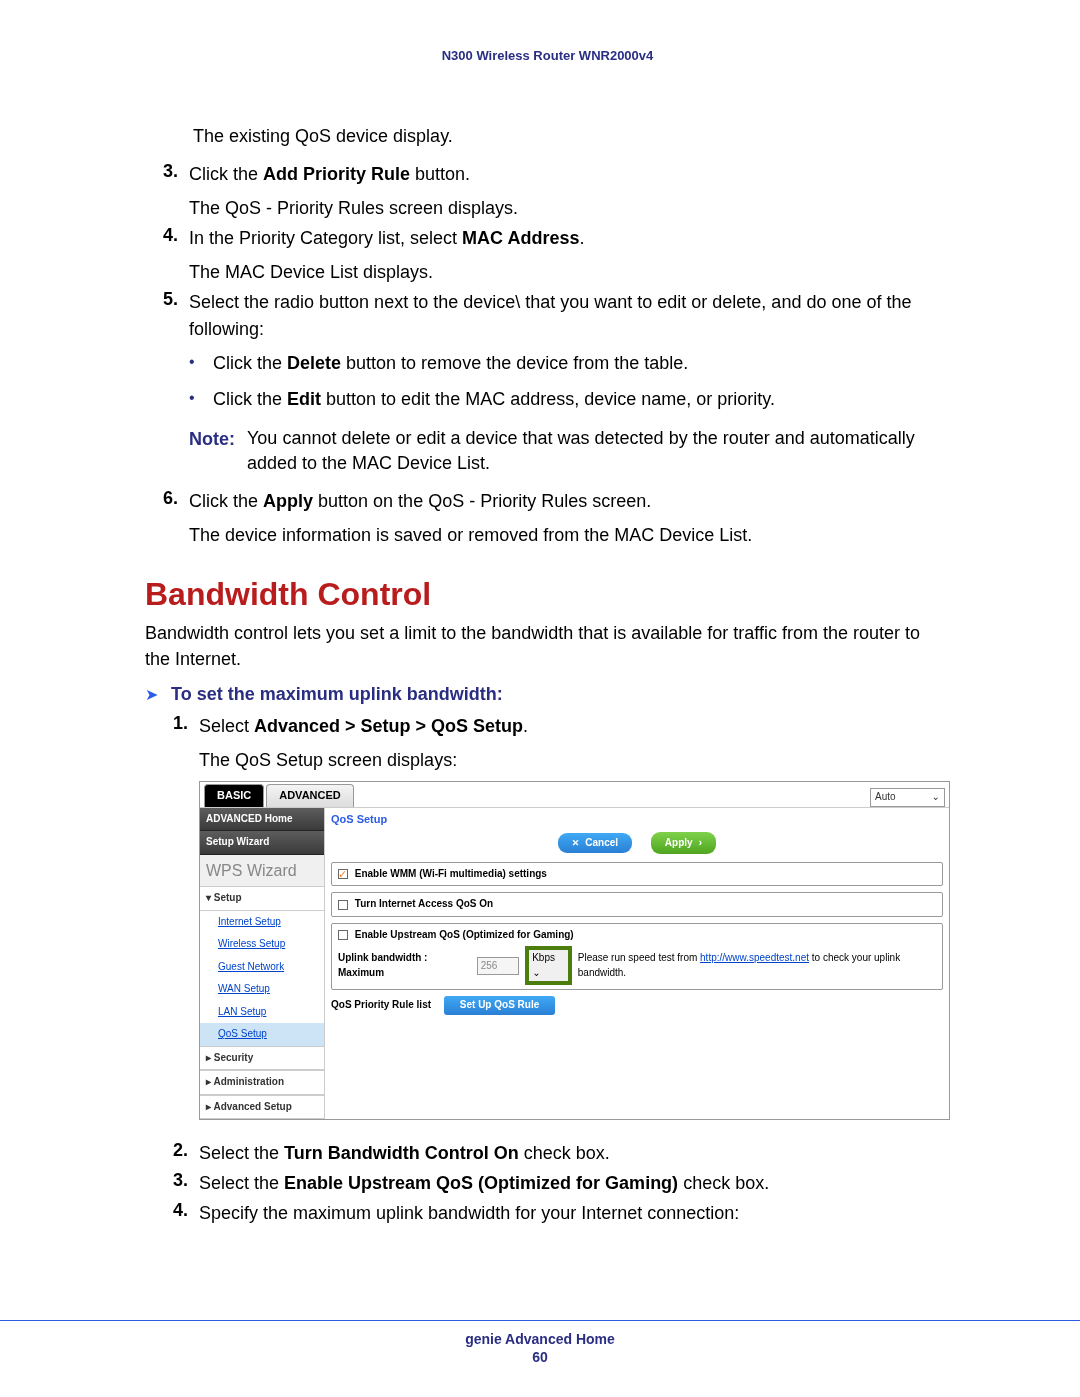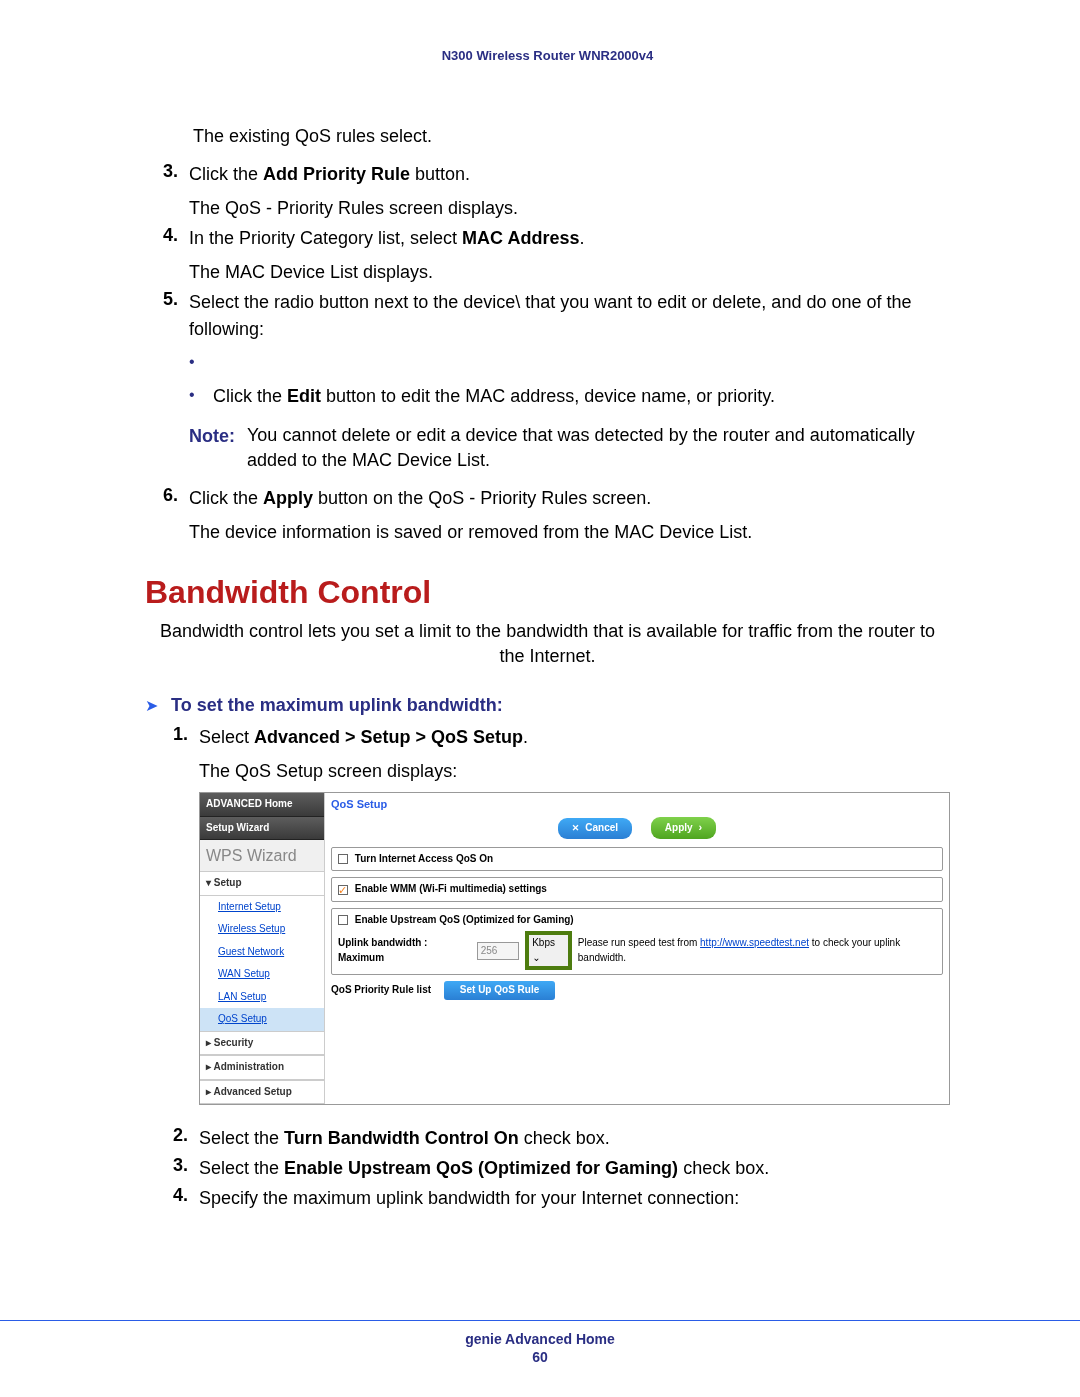--- a/index.html
+++ b/index.html
@@ -12,21 +12,21 @@
   .num { width: 26px; flex: none; font-size: 18px; font-weight: bold; }
   .num-body { flex: 1; font-size: 18px; line-height: 1.45; }
   .num-body .after { margin-top: 8px; }
   .sub-bullets { margin-top: 8px; }
   .sub-bullet { display: flex; margin-bottom: 10px; }
   .dot { width: 24px; flex: none; font-size: 16px; color: #2a2e83; }
   .note-row { display: flex; margin-top: 14px; margin-bottom: 8px; }
   .note-label { font-weight: bold; width: 58px; flex: none; font-size: 18px; color: #2a2e83; }
   .note-body { flex: 1; font-size: 18px; line-height: 1.4; }
   .section-heading { font-size: 32px; font-weight: bold; color: #b91c1c; margin: 28px 0 8px 0; font-family: "Segoe UI", Arial, sans-serif; }
-  .section-intro { font-size: 18px; line-height: 1.4; margin-bottom: 26px; text-align: center; }
+  .section-intro { font-size: 18px; line-height: 1.4; margin-bottom: 12px; }
   .task-row { display: flex; align-items: baseline; margin-bottom: 8px; }
   .task-arrow { width: 26px; flex: none; color: #2a5ce6; font-size: 16px; }
   .task-title { font-weight: bold; font-size: 18px; color: #2a2e83; }
   
   .ss { border: 1px solid #999; width: 100%; margin: 8px 0 16px 0; font-size: 10px; font-family: Arial, sans-serif; background: #fff; }
   .ss-tabs { display: flex; align-items: flex-end; padding: 2px 4px 0 4px; background: #fff; border-bottom: 1px solid #ccc; }
   .ss-tab { padding: 3px 12px; font-size: 11px; font-weight: bold; border: 1px solid #999; border-bottom: none; border-radius: 4px 4px 0 0; margin-right: 2px; }
   .ss-tab.basic { background: #000; color: #fff; }
   .ss-tab.adv { background: linear-gradient(#f4f4f4,#ddd); color: #000; }
   .ss-auto { margin-left: auto; display: flex; align-items: center; border: 1px solid #999; padding: 1px 4px; font-size: 10px; color:#333; }
@@ -59,21 +59,21 @@
   .footer-title { color:#2a2e83; font-weight:bold; font-size:14px; font-family:"Segoe UI",Arial,sans-serif; }
   .footer-page { color:#2a2e83; font-weight:bold; font-size:14px; margin-top:2px; font-family:"Segoe UI",Arial,sans-serif;}
   b { font-weight:bold; }
 </style>
 </head>
 <body>
 
 <div class="page">
   <div class="header-title">N300 Wireless Router WNR2000v4</div>
 
-  <div class="body-text">The existing QoS rules select.</div>
+  <div class="body-text">The existing QoS device display.</div>
 
   <div class="num-list">
     <div class="num-item">
       <div class="num">3.</div>
       <div class="num-body">
         <span>Click the </span><b>Add Priority Rule</b><span> button.</span>
         <div class="after">The QoS - Priority Rules screen displays.</div>
       </div>
     </div>
 
@@ -85,20 +85,21 @@
       </div>
     </div>
 
     <div class="num-item">
       <div class="num">5.</div>
       <div class="num-body">
         <span>Select the radio button next to the device\ that you want to edit or delete, and do one of the following:</span>
         <div class="sub-bullets">
           <div class="sub-bullet">
               <span class="dot">•</span>
+            <span><span>Click the </span><b>Delete</b><span> button to remove the device from the table.</span></span>
           </div>
           <div class="sub-bullet">
               <span class="dot">•</span>
             <span><span>Click the </span><b>Edit</b><span> button to edit the MAC address, device name, or priority.</span></span>
           </div>
         </div>
         <div class="note-row">
           <div class="note-label">Note:</div>
           <div class="note-body">You cannot delete or edit a device that was detected by the router and automatically added to the MAC Device List.</div>
         </div>
@@ -124,20 +125,28 @@
 
   <div class="num-list" style="margin-left:28px;">
     <div class="num-item">
       <div class="num">1.</div>
       <div class="num-body">
         <span>Select </span><b>Advanced &gt; Setup &gt; QoS Setup</b><span>.</span>
         <div class="after">The QoS Setup screen displays:</div>
 
         
         <div class="ss">
+          <div class="ss-tabs">
+            <div class="ss-tab basic">BASIC</div>
+            <div class="ss-tab adv">ADVANCED</div>
+            <div class="ss-auto">
+              <span>Auto</span>
+                <span class="chev">⌄</span>
+            </div>
+          </div>
           <div class="ss-body">
             <div class="ss-nav">
               <div class="nav-dark">ADVANCED Home</div>
               <div class="nav-dark">Setup Wizard</div>
               <div class="nav-disabled">WPS Wizard</div>
               <div class="nav-section">▾ Setup</div>
               <div class="nav-sub">Internet Setup</div>
               <div class="nav-sub">Wireless Setup</div>
               <div class="nav-sub">Guest Network</div>
               <div class="nav-sub">WAN Setup</div>
@@ -147,26 +156,26 @@
               <div class="nav-section">▸ Administration</div>
               <div class="nav-section">▸ Advanced Setup</div>
             </div>
             <div class="ss-main">
               <div class="ss-title">QoS Setup</div>
               <div class="ss-btnrow">
                 <span class="ss-btn cancel">Cancel</span>
                 <span class="ss-btn apply">Apply</span>
               </div>
               <div class="ss-block">
+                <span class="ss-check on"></span>
+                <b>Enable WMM (Wi-Fi multimedia) settings</b>
+              </div>
+              <div class="ss-block">
                 <span class="ss-check"></span>
                 <b>Turn Internet Access QoS On</b>
-              </div>
-              <div class="ss-block">
-                <span class="ss-check on"></span>
-                <b>Enable WMM (Wi-Fi multimedia) settings</b>
               </div>
               <div class="ss-block">
                 <span class="ss-check"></span>
                 <b>Enable Upstream QoS (Optimized for Gaming)</b>
                 <div class="ss-row2">
                   <b>Uplink bandwidth :   Maximum</b>
                   <span class="ss-input">256</span>
                   <span class="ss-select"><span>Kbps</span> ⌄</span>
                   <span>
                     <span>Please run speed test from </span><span class="ss-link">http://www.speedtest.net</span><span> to check your uplink bandwidth.</span>

